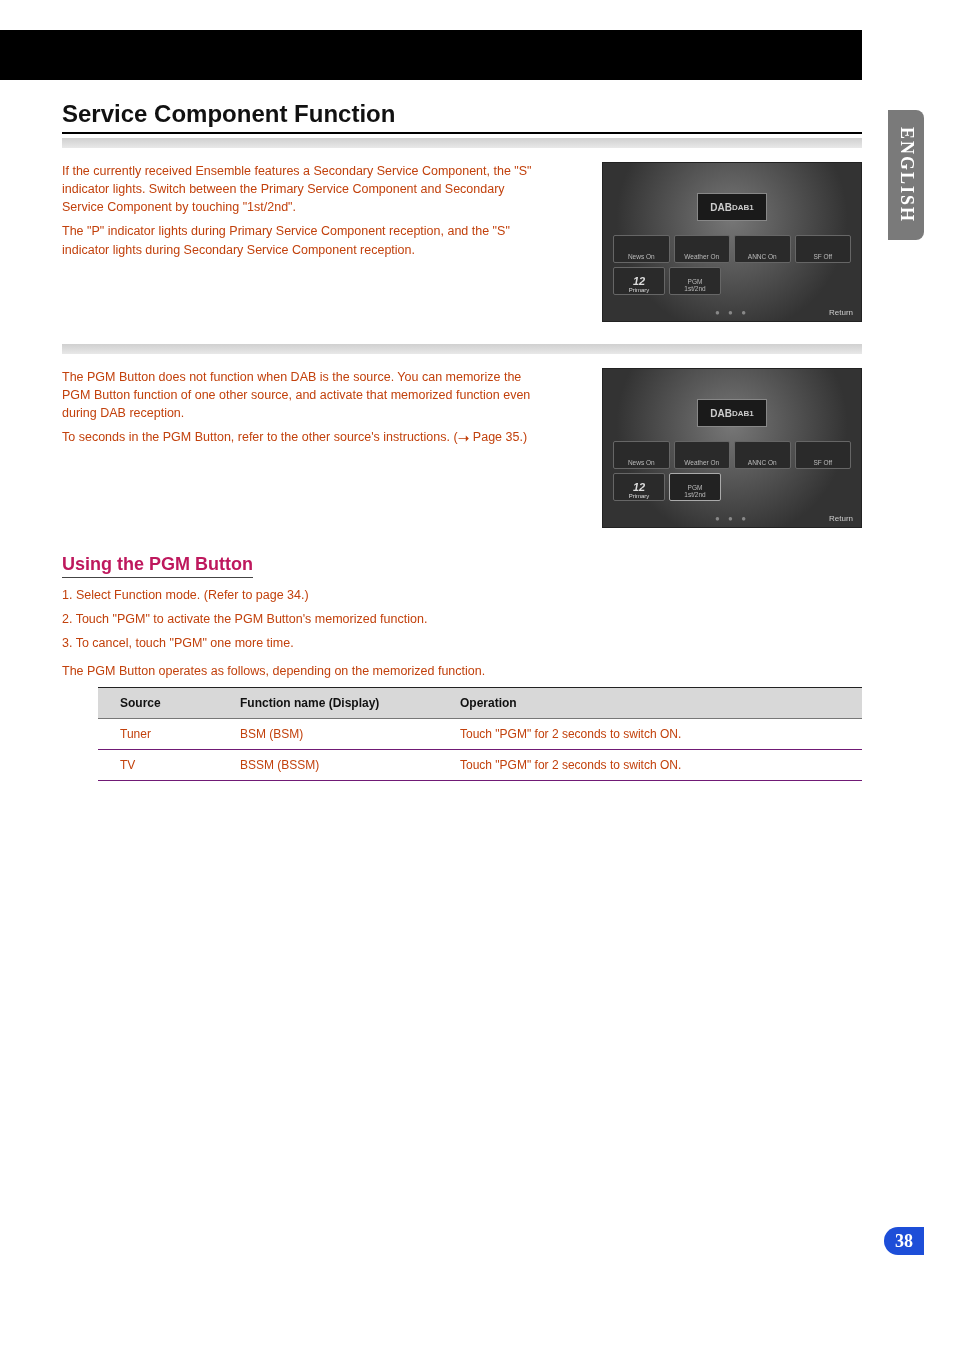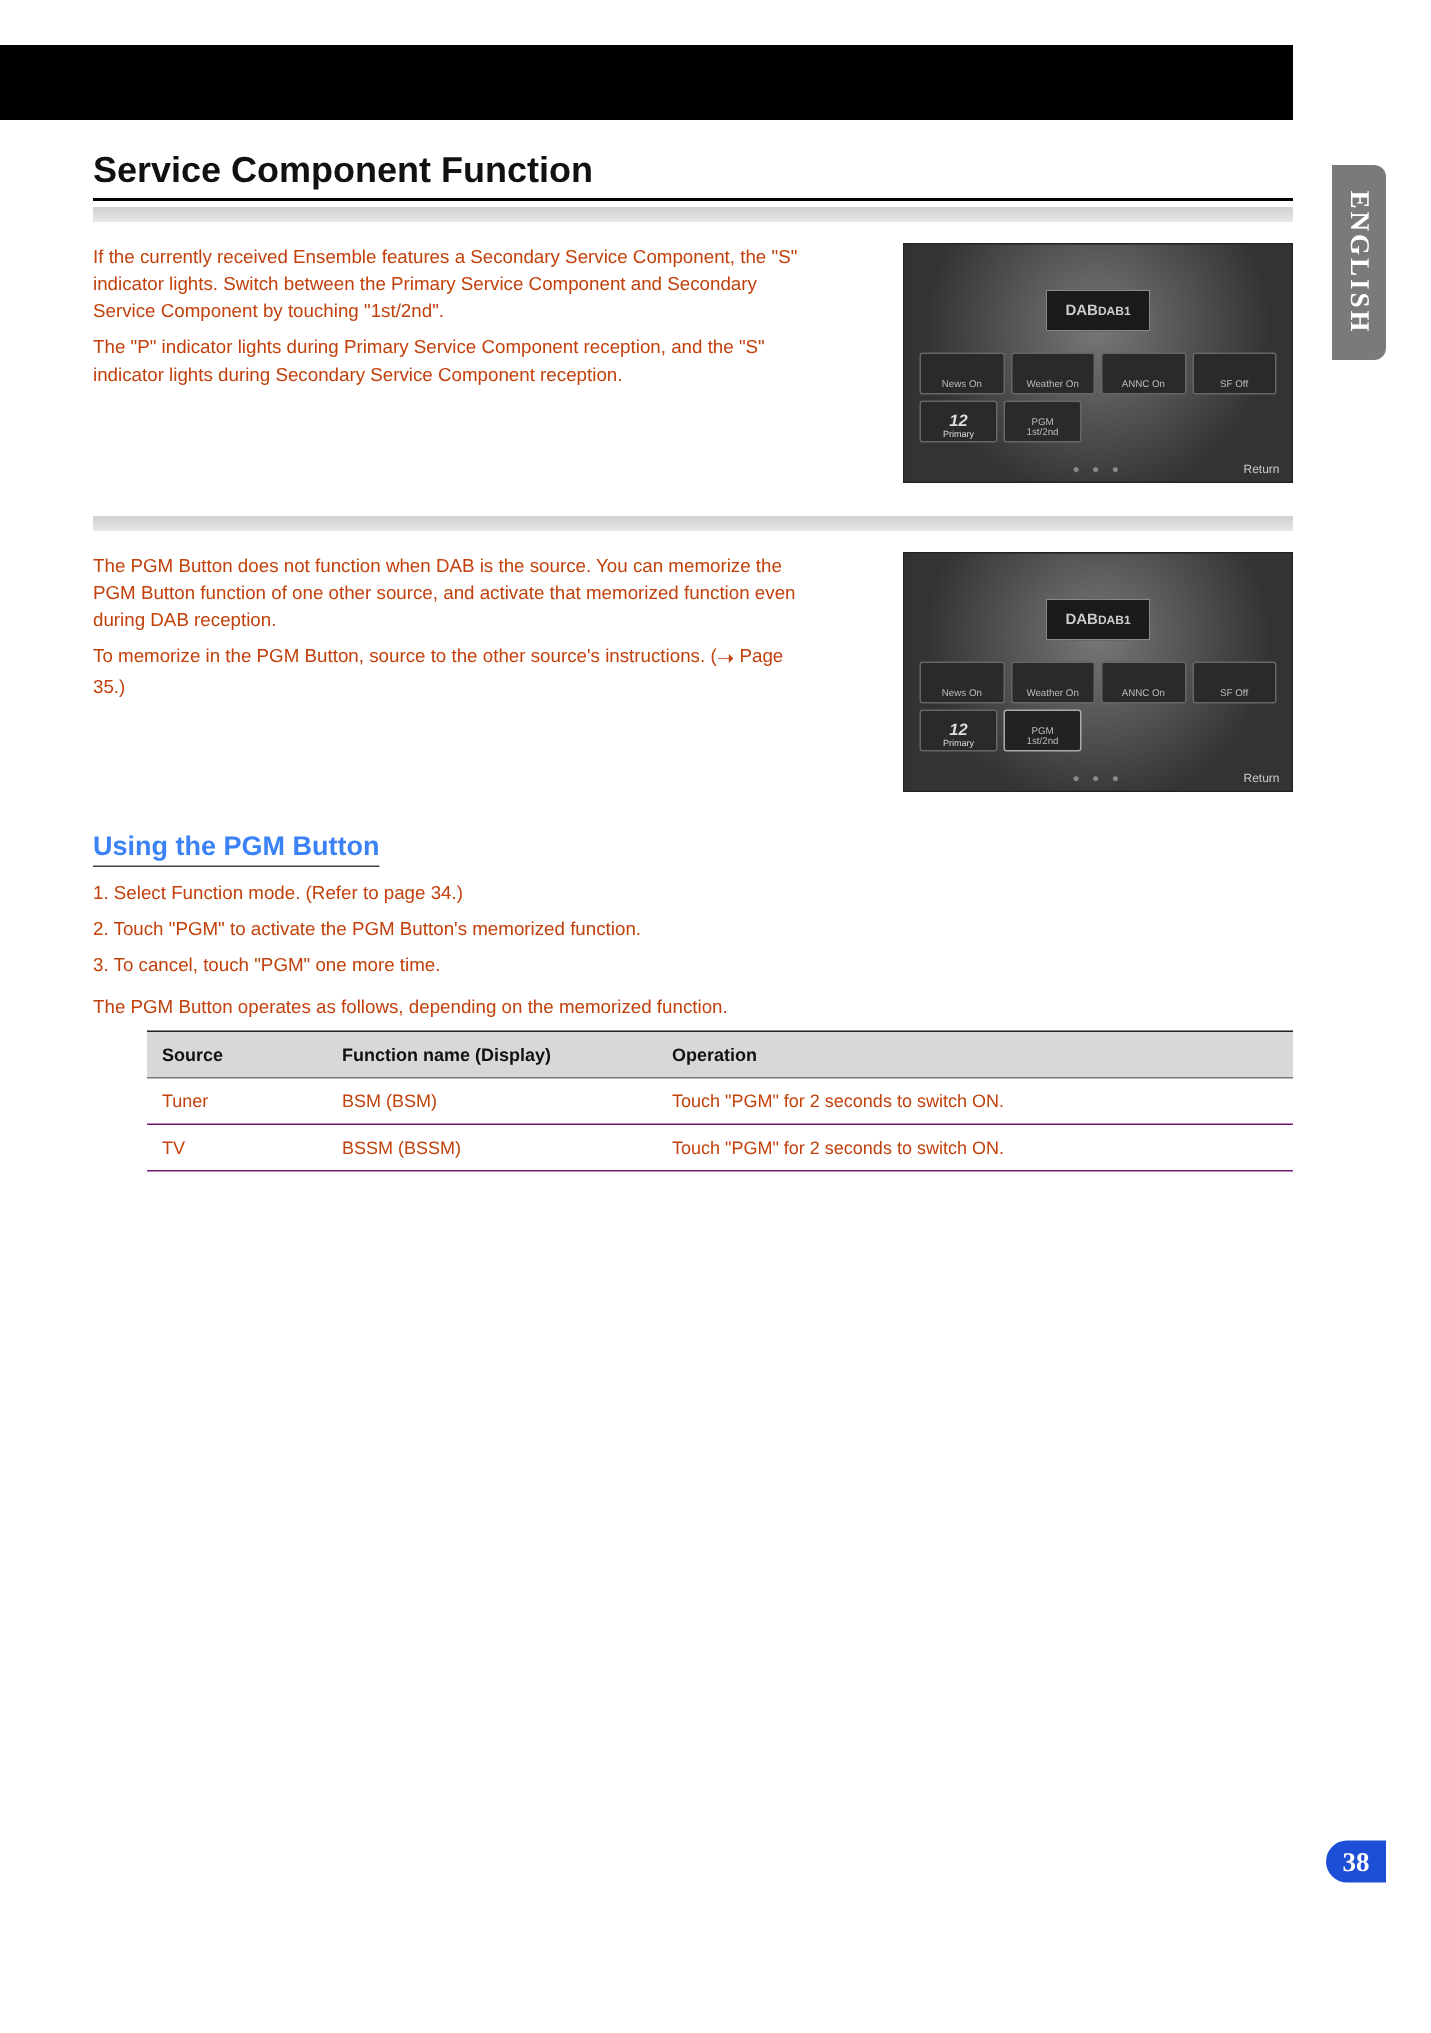--- a/index.html
+++ b/index.html
@@ -68,21 +68,21 @@
   }
   .body-text p { margin-bottom: 6px; }
   .sub-heading {
     font-size: 18px;
     font-weight: bold;
     border-bottom: 1.5px solid #444;
     display: inline-block;
     padding-bottom: 2px;
     margin-top: 18px;
     margin-bottom: 8px;
-    color: #3b82f6;
+    color: #be185d;
   }
   .row { display: flex; align-items: flex-start; gap: 24px; }
   .screenshot {
     width: 260px;
     height: 160px;
     background: #3a3a3a;
     position: relative;
     border: 1px solid #222;
     flex-shrink: 0;
     margin-left: auto;
@@ -143,21 +143,21 @@
   
   .func-table {
     width: 764px;
     margin-left: 36px;
     margin-top: 6px;
     font-size: 12px;
     border-collapse: collapse;
   }
   .func-table th, .func-table td {
     text-align: left;
-    padding: 8px 10px;
+    padding: 8px 22px;
     vertical-align: top;
   }
   .func-table thead tr { background: #d8d8d8; }
   .func-table thead th { font-weight: bold; border-top: 1.5px solid #222; border-bottom: 1px solid #777; }
   .func-table tbody tr { border-bottom: 1px solid #701a75; }
   .func-table th:first-child, .func-table td:first-child { width: 120px; }
   .func-table th:nth-child(2), .func-table td:nth-child(2) { width: 220px; }
   .page-number-badge {
     position: absolute;
     bottom: 100px;
@@ -224,21 +224,21 @@
   </div>
 
   
   <div style="height:36px"></div>
   <div class="gray-rule"></div>
 
   <div class="row">
     <div class="body-text faded">
       <p>The PGM Button does not function when DAB is the source. You can memorize the PGM Button function of one other source, and activate that memorized function even during DAB reception.</p>
       <p>
-        <span>To memorize in the PGM Button, source to the other source's instructions. (</span><span class="arrow-sym">➝</span><span> Page 35.)</span>
+        <span>To seconds in the PGM Button, refer to the other source's instructions. (</span><span class="arrow-sym">➝</span><span> Page 35.)</span>
       </p>
     </div>
     <div class="screenshot">
       <div class="sky"></div>
       <div class="dab-box">
         <span class="big">DAB</span>
         <span>DAB1</span>
       </div>
       <div class="btn-row">
         <div class="sbtn">News On</div>

